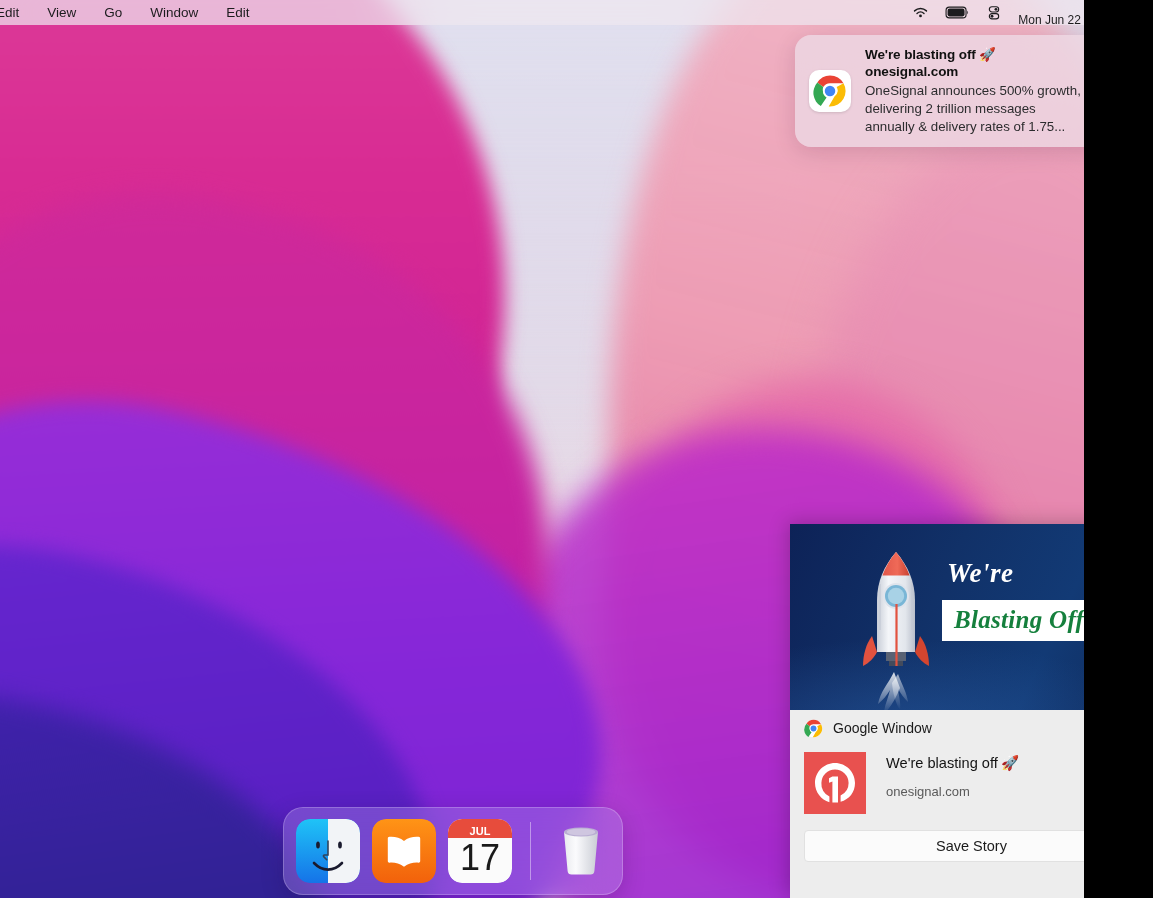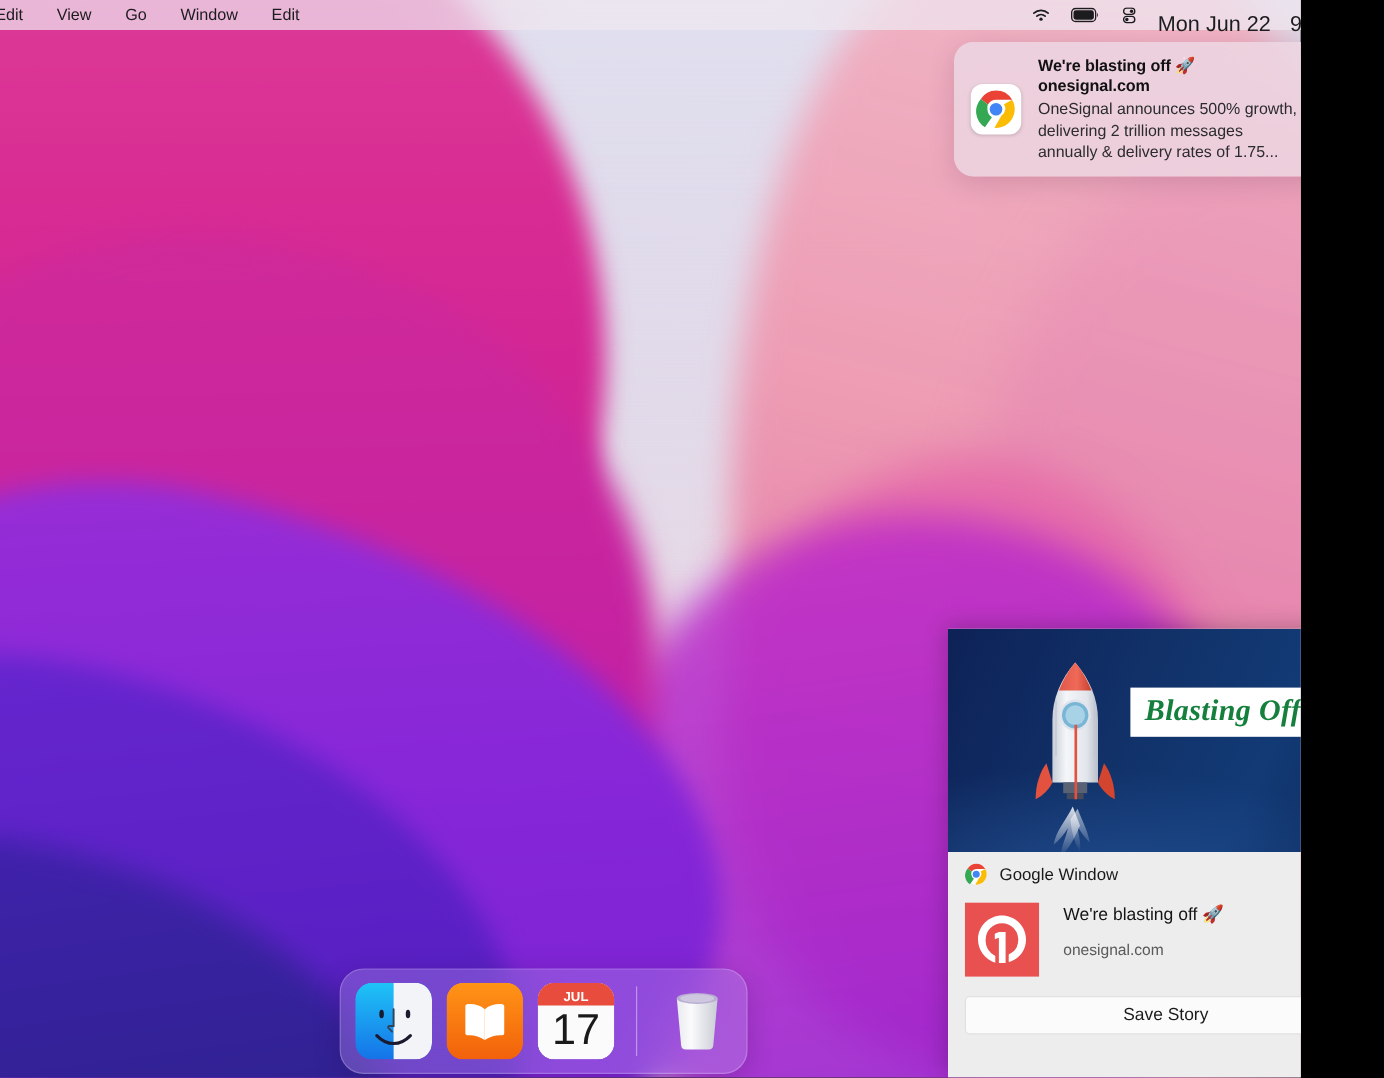--- a/index.html
+++ b/index.html
@@ -103,21 +103,21 @@
     background:rgba(238,232,240,.72);
     backdrop-filter:blur(30px);
     display:flex; align-items:center;
     font-size:13.5px; color:#1c1c1e;
     z-index:40;
   }
   .menubar .mi { padding:0 14px; white-space:nowrap; cursor:default; }
   .menubar .mi:first-child { padding-left:0; margin-left:-4px; }
   .menubar .spacer { flex:1; }
   .mb-right { display:flex; align-items:center; gap:16px; padding-right:12px; }
-  .mb-right .mi-time { font-size:18px;margin-top:15px; }
+  .mb-right .mi-time { font-size:12px;margin-top:15px; }
   .icon-wifi { width:17px; height:13px; display:block; }
   .icon-batt { width:25px; height:13px; display:block; }
   .icon-cc   { width:16px; height:14px; display:block; }
 
   
   .mac-banner {
     position:absolute; left:795px; top:35px; width:348px; height:112px;
     background:rgba(236,216,228,.80);
     backdrop-filter:blur(28px);
     border-radius:16px;
@@ -341,20 +341,21 @@
         <circle cx="60" cy="52" r="8.2" fill="#a8d2e6"></circle>
 
         <path d="M44 40v46M76 40v46" stroke="#c0c6d2" stroke-width="1" fill="none"></path>
 
         <rect x="50" y="108" width="20" height="9" fill="#596274"></rect>
         <rect x="53" y="117" width="14" height="5" fill="#434b5c"></rect>
 
         <path d="M59.4 60h2.2v62h-2.2z" fill="#e2523f"></path>
       </svg>
       <div class="hero-txt">
+        <div class="hero-were">We're</div>
         <div class="hero-blast-box">
           <span class="hero-blast">Blasting Off</span>
         </div>
       </div>
     </div>
 
     <div class="wt-head">
       <span class="wt-chrome-ic">
         <svg width="19" height="19" viewBox="0 0 48 48">
           <circle cx="24" cy="24" r="22" fill="#fff"></circle>

